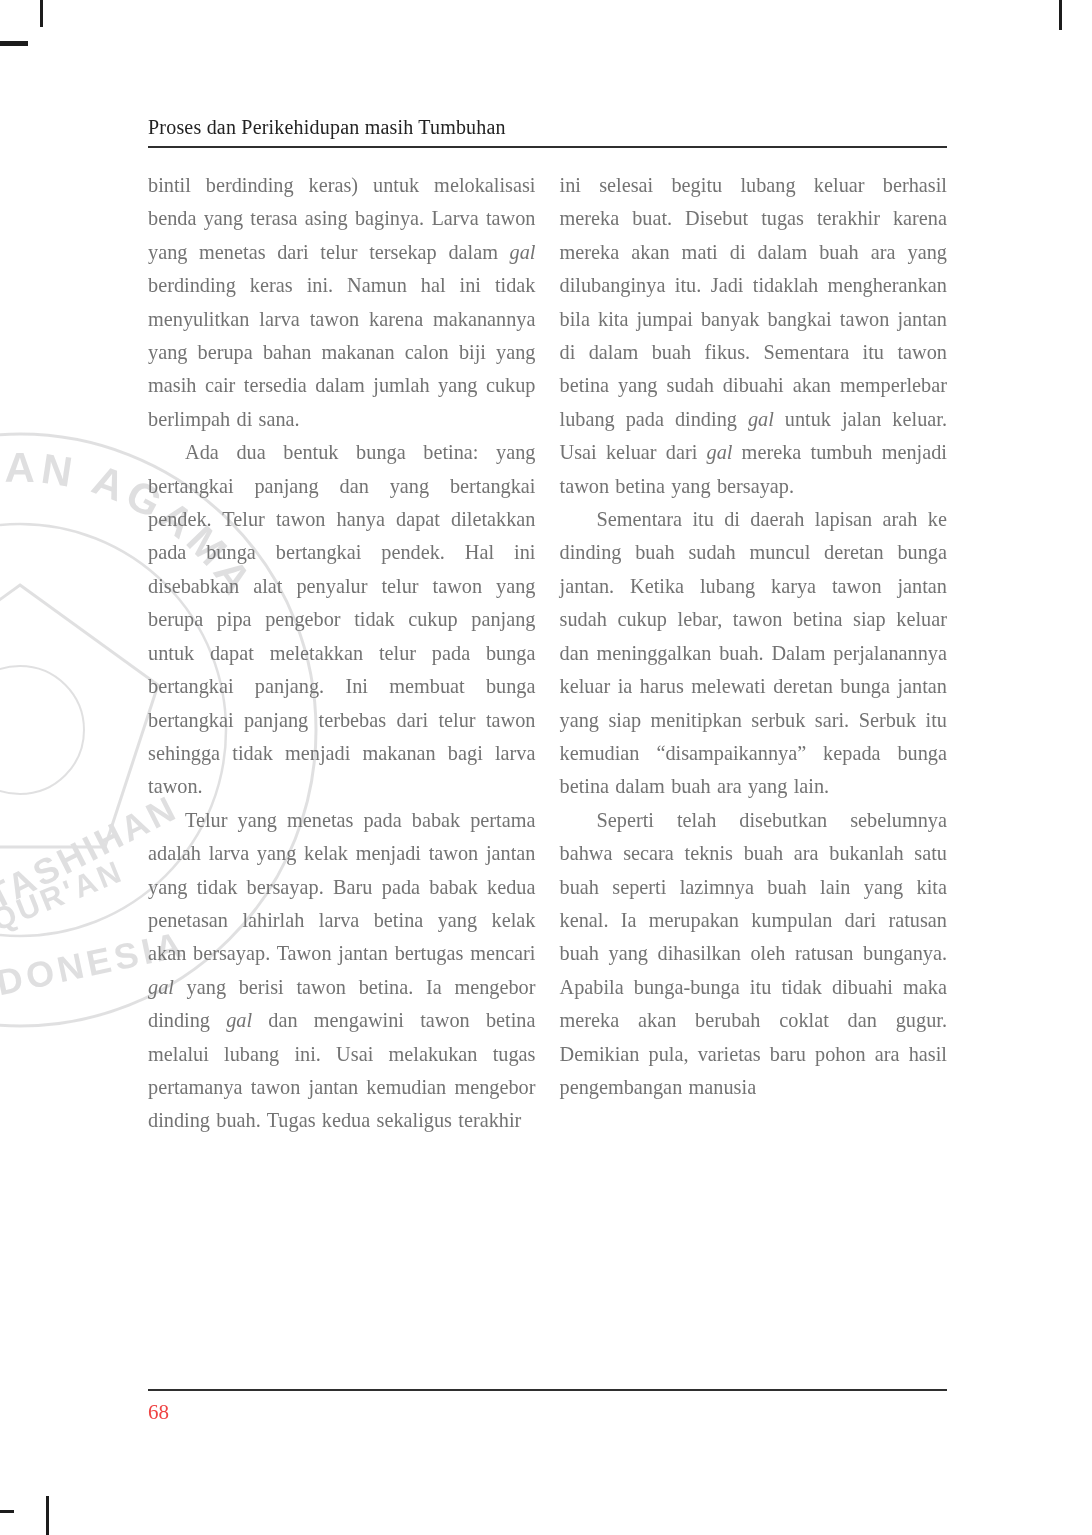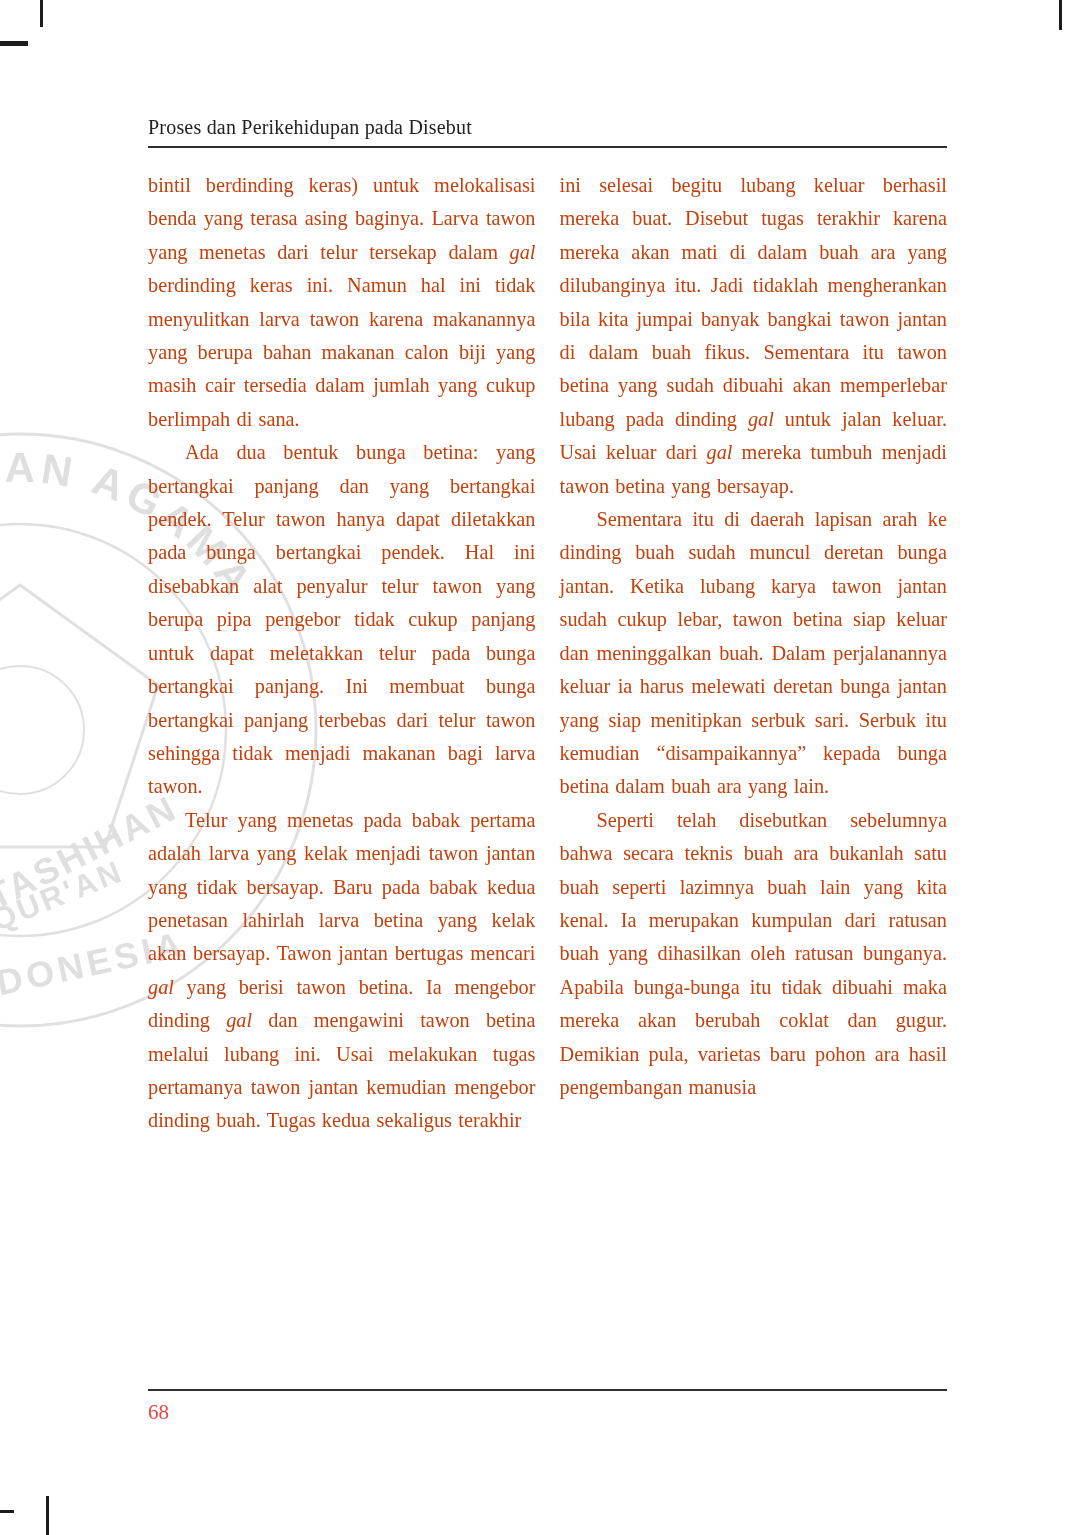--- a/index.html
+++ b/index.html
@@ -51,21 +51,21 @@
     position:absolute; left:148px; top:169px;
     width:799px;
     display:flex; gap:24px;
   }
   .col { flex:1 1 0; min-width:0; }
   .para {
     margin:0;
     text-align:justify;
     font-size:20.3px;
     line-height:33.4px;
-    color:#c2410c;
+    color:#737373;
   }
   .para.indent { text-indent:37px; }
   .para em { font-style:italic; }
   .para span, .para em { word-spacing:0.06em; }
 
   
   .footer-rule {
     position:absolute; left:148px; top:1389px;
     width:799px; height:2px; background:#2f2f2f;
   }
@@ -92,21 +92,21 @@
     <circle class="ring" cx="320" cy="330" r="296" stroke-width="3"></circle>
     <circle class="ring" cx="320" cy="330" r="206" stroke-width="2.5"></circle>
     <polygon class="ring" points="320,185 458,285 405,447 235,447 182,285" stroke-width="3" fill="none"></polygon>
     <circle class="ring" cx="320" cy="330" r="64" stroke-width="2"></circle>
     <text font-size="42" letter-spacing="5"><textPath href="#wm-arc-top" startOffset="48%">AN AGAMA</textPath></text>
     <text x="375" y="470" text-anchor="middle" transform="rotate(-27 375 470)" font-size="36" letter-spacing="3">NTASHIHAN</text>
     <text x="345" y="512" text-anchor="middle" transform="rotate(-22 345 512)" font-size="31" letter-spacing="3">L-QUR'AN</text>
     <text x="372" y="580" text-anchor="middle" transform="rotate(-12 372 580)" font-size="36" letter-spacing="4">INDONESIA</text>
   </svg>
 
-  <div class="running-head">Proses dan Perikehidupan pada Disebut</div>
+  <div class="running-head">Proses dan Perikehidupan masih Tumbuhan</div>
   <div class="header-rule"></div>
 
   <div class="columns">
     <div class="col">
         <p class="para"><span>bintil berdinding keras) untuk melokalisasi benda yang terasa asing baginya. Larva tawon yang menetas dari telur tersekap dalam </span><em>gal</em><span> berdinding keras ini. Namun hal ini tidak menyulitkan larva tawon karena makanannya yang berupa bahan makanan calon biji yang masih cair tersedia dalam jumlah yang cukup berlimpah di sana.</span></p>
         <p class="para indent"><span>Ada dua bentuk bunga betina: yang bertangkai panjang dan yang bertangkai pendek. Telur tawon hanya dapat diletakkan pada bunga bertangkai pendek. Hal ini disebabkan alat penyalur telur tawon yang berupa pipa pengebor tidak cukup panjang untuk dapat meletakkan telur pada bunga bertangkai panjang. Ini membuat bunga bertangkai panjang terbebas dari telur tawon sehingga tidak menjadi makanan bagi larva tawon.</span></p>
         <p class="para indent"><span>Telur yang menetas pada babak pertama adalah larva yang kelak menjadi tawon jantan yang tidak bersayap. Baru pada babak kedua penetasan lahirlah larva betina yang kelak akan bersayap. Tawon jantan bertugas mencari </span><em>gal</em><span> yang berisi tawon betina. Ia mengebor dinding </span><em>gal</em><span> dan mengawini tawon betina melalui lubang ini. Usai melakukan tugas pertamanya tawon jantan kemudian mengebor dinding buah. Tugas kedua sekaligus terakhir</span></p>
       </div>
     <div class="col">
         <p class="para"><span>ini selesai begitu lubang keluar berhasil mereka buat. Disebut tugas terakhir karena mereka akan mati di dalam buah ara yang dilubanginya itu. Jadi tidaklah mengherankan bila kita jumpai banyak bangkai tawon jantan di dalam buah fikus. Sementara itu tawon betina yang sudah dibuahi akan memperlebar lubang pada dinding </span><em>gal</em><span> untuk jalan keluar. Usai keluar dari </span><em>gal</em><span> mereka tumbuh menjadi tawon betina yang bersayap.</span></p>

